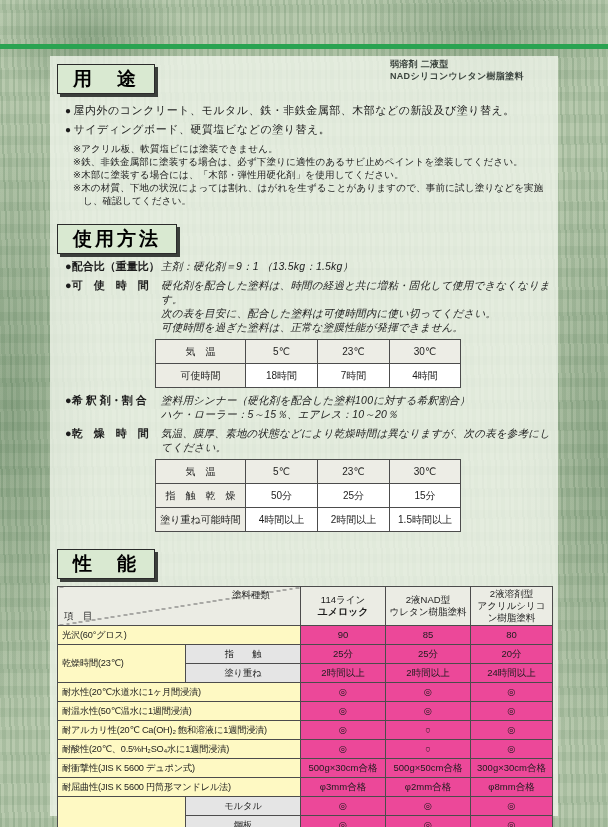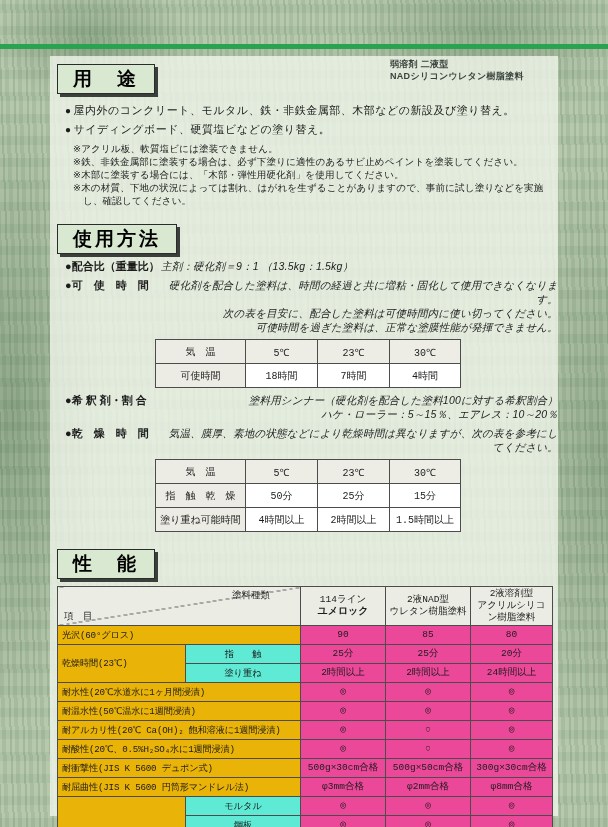--- a/index.html
+++ b/index.html
@@ -30,38 +30,38 @@
   .bullets li{font-size:11px;line-height:18px;letter-spacing:0.5px;}
   .bullets li::before{content:"●";margin-right:2px;font-size:10px;}
   .cautions{margin:3px 0 0 0;padding:0 4px 0 16px;}
   .cautions div{font-size:9.5px;line-height:13px;letter-spacing:0.2px;color:#222;
     max-width:470px;padding-left:10px;text-indent:-10px;}
   
   .m-sec{margin-top:17px;}
   .mrow{display:flex;margin-top:5px;padding-left:8px;}
   .mlabel{flex:0 0 96px;font-size:11px;line-height:14px;font-weight:bold;white-space:nowrap;}
   .mtext{flex:1;font-size:10.5px;line-height:14px;letter-spacing:0.2px;font-style:italic;}
-  .mtext div{min-height:14px;text-align:right;}
-  table{border-collapse:collapse;background:#fff;font-family:Liberation Mono, monospace;}
+  .mtext div{min-height:14px;}
+  table{border-collapse:collapse;background:#fff;}
   th,td{border:1px solid #4c4c4c;}
   
   .t-small{width:305px;margin:5px 0 4px 98px;table-layout:fixed;}
   .t-small td{font-size:10px;text-align:center;height:21px;padding:1px 2px;}
   .t-small td.h{background:#ececе4;background:#ececE4;}
   .t-small td.hd{background:#ededе6;background:#ededE6;}
   
   .t-perf{width:495px;margin:7px 0 0 0;table-layout:fixed;}
   .t-perf th,.t-perf td{padding:1px 3px;}
   .t-perf th{background:#ebece4;font-weight:normal;height:34px;}
   .t-perf th .l1{font-size:9.5px;line-height:12px;}
   .t-perf th .l2{font-size:9.5px;line-height:12px;}
   .t-perf th.c1 .l2{font-weight:bold;font-size:10px;}
-  .t-perf td.lab{background:#eab308;font-size:9.2px;text-align:left;padding-left:4px;
+  .t-perf td.lab{background:#fef9c3;font-size:9.2px;text-align:left;padding-left:4px;
     letter-spacing:-0.2px;line-height:11px;}
-  .t-perf td.sub{background:#5eead4;font-size:9.2px;text-align:center;line-height:11px;}
+  .t-perf td.sub{background:#e5e5e5;font-size:9.2px;text-align:center;line-height:11px;}
   .t-perf td.val{background:#ec4899;font-size:9.5px;text-align:center;height:16px;line-height:12px;}
   .corner{background:
      linear-gradient(to bottom right,#ebece4 49.6%, #666 49.6%, #666 50.4%, #ebece4 50.4%);
      position:relative;height:34px;}
   .corner .ct{position:absolute;top:2px;right:30px;font-size:9.5px;}
   .corner .cb{position:absolute;bottom:2px;left:6px;font-size:9.5px;}
 </style>
 </head>
 <body>
 

